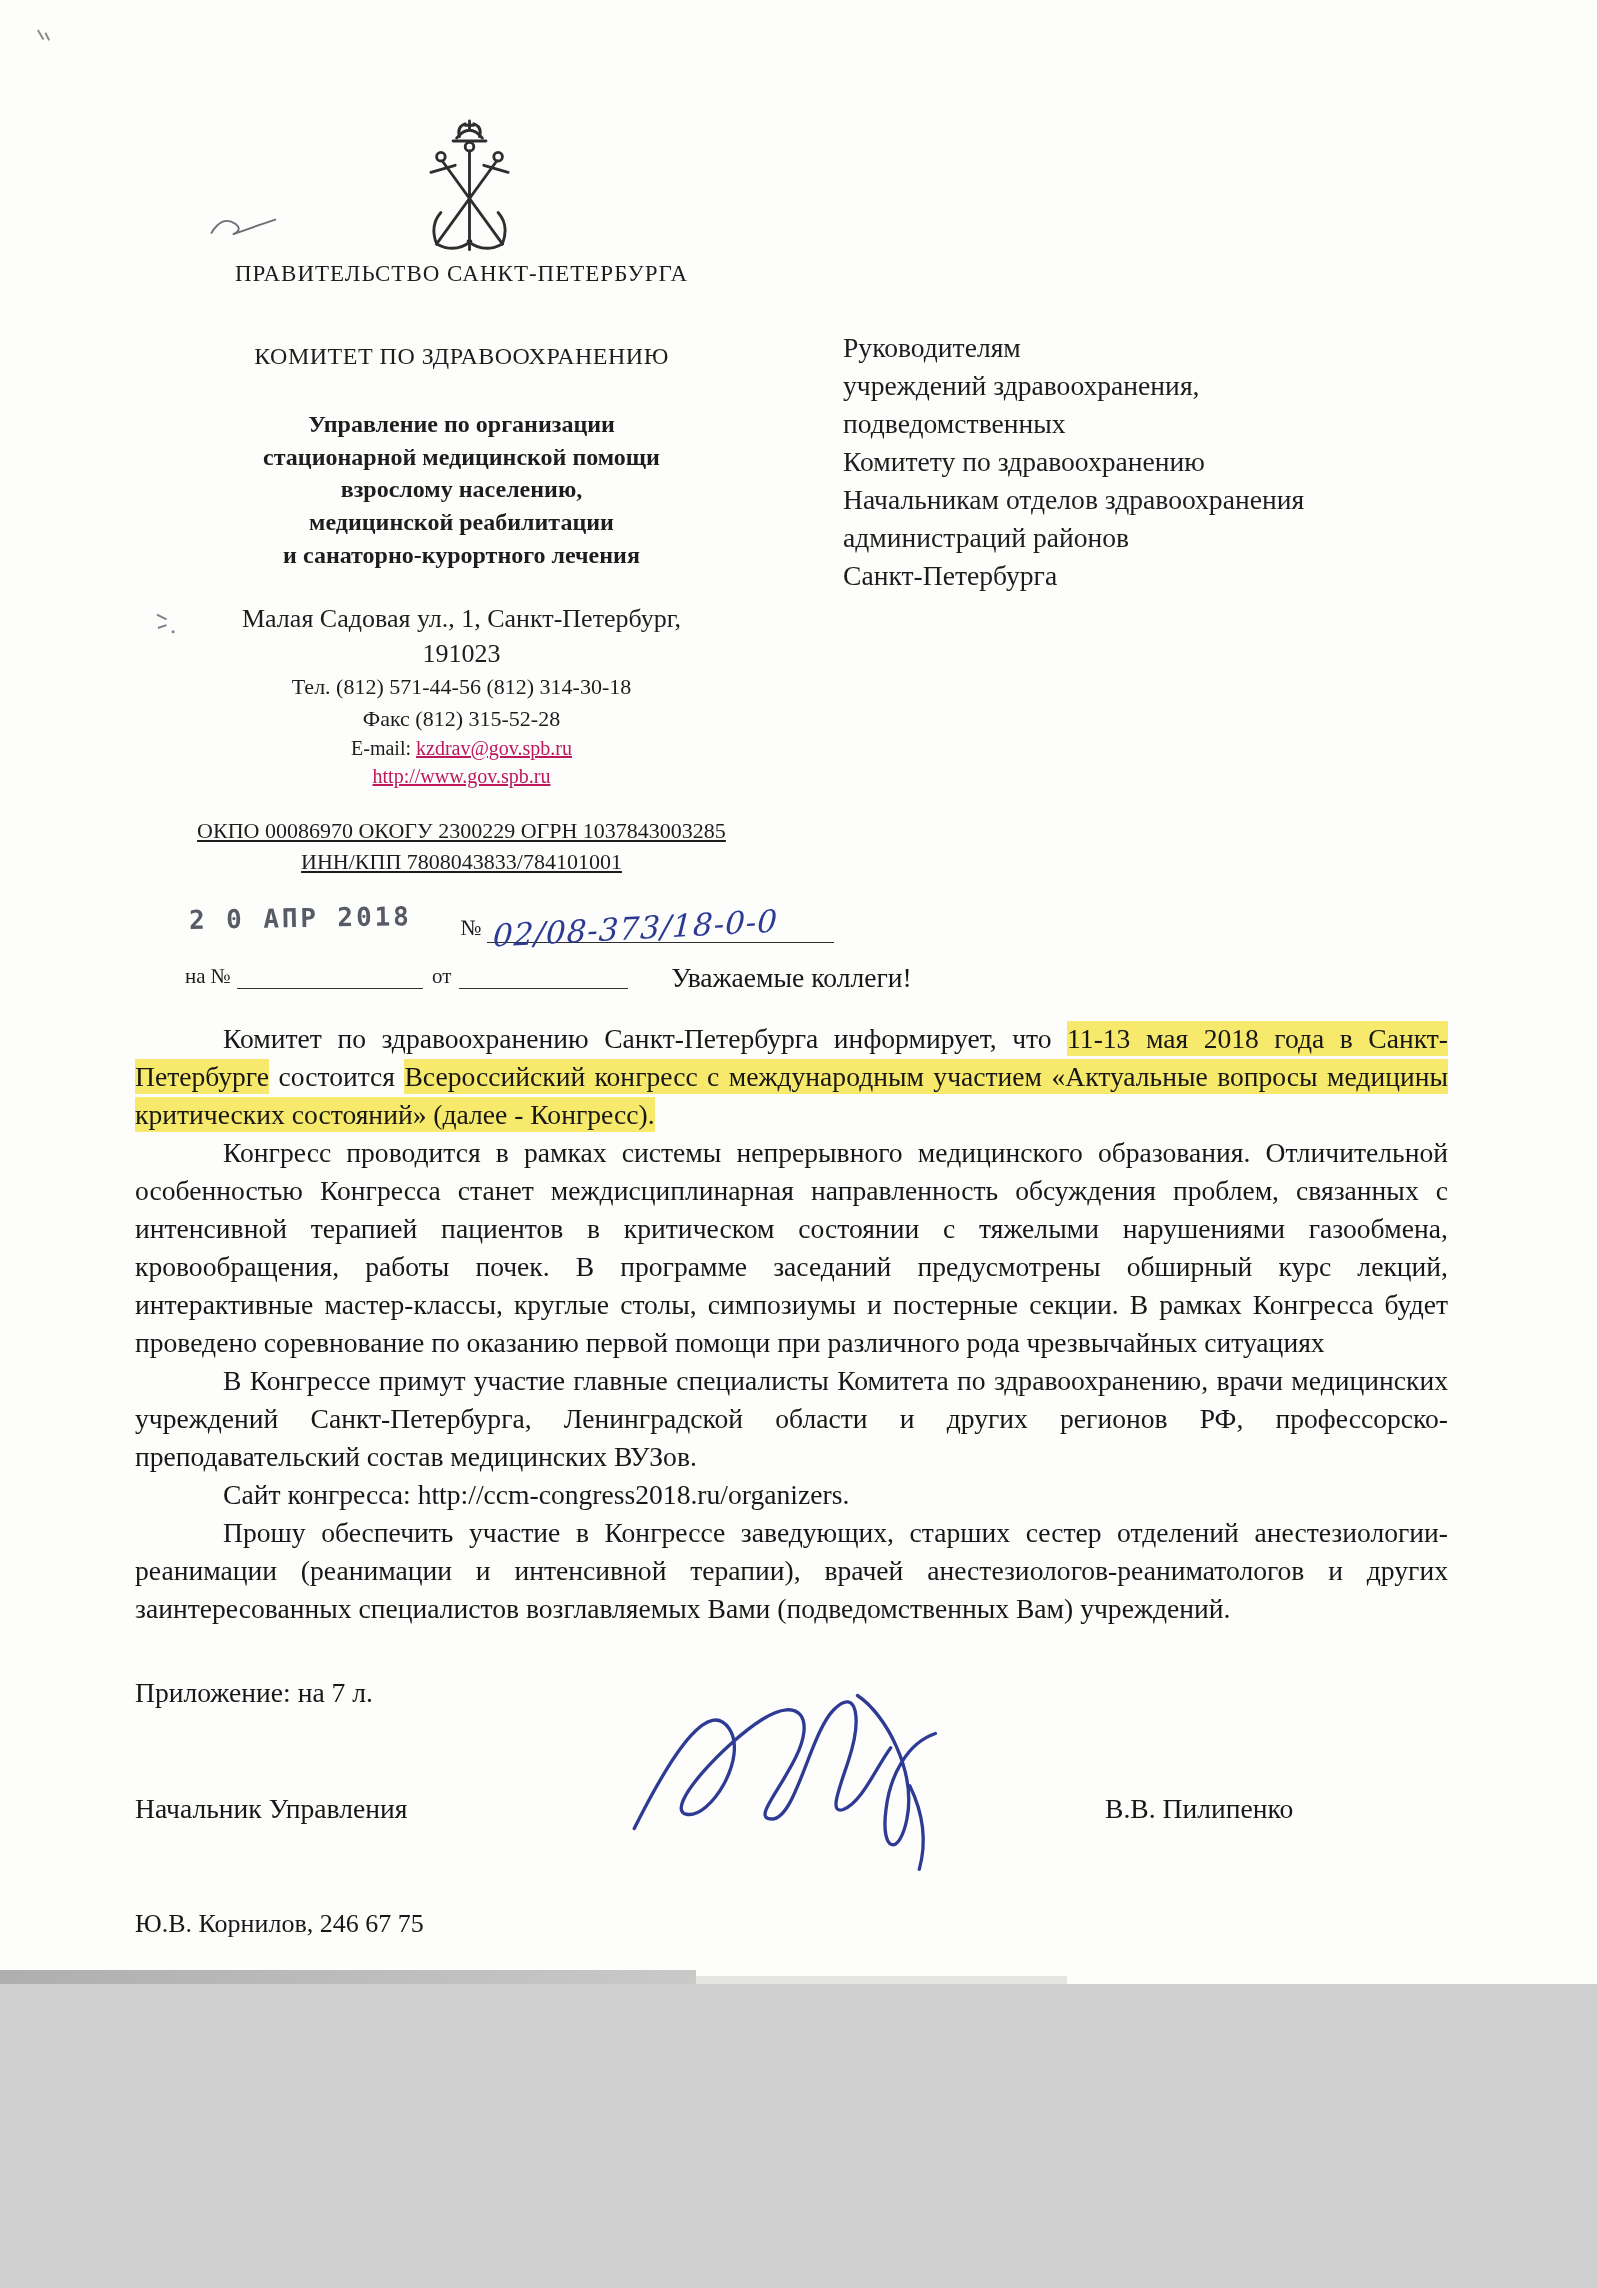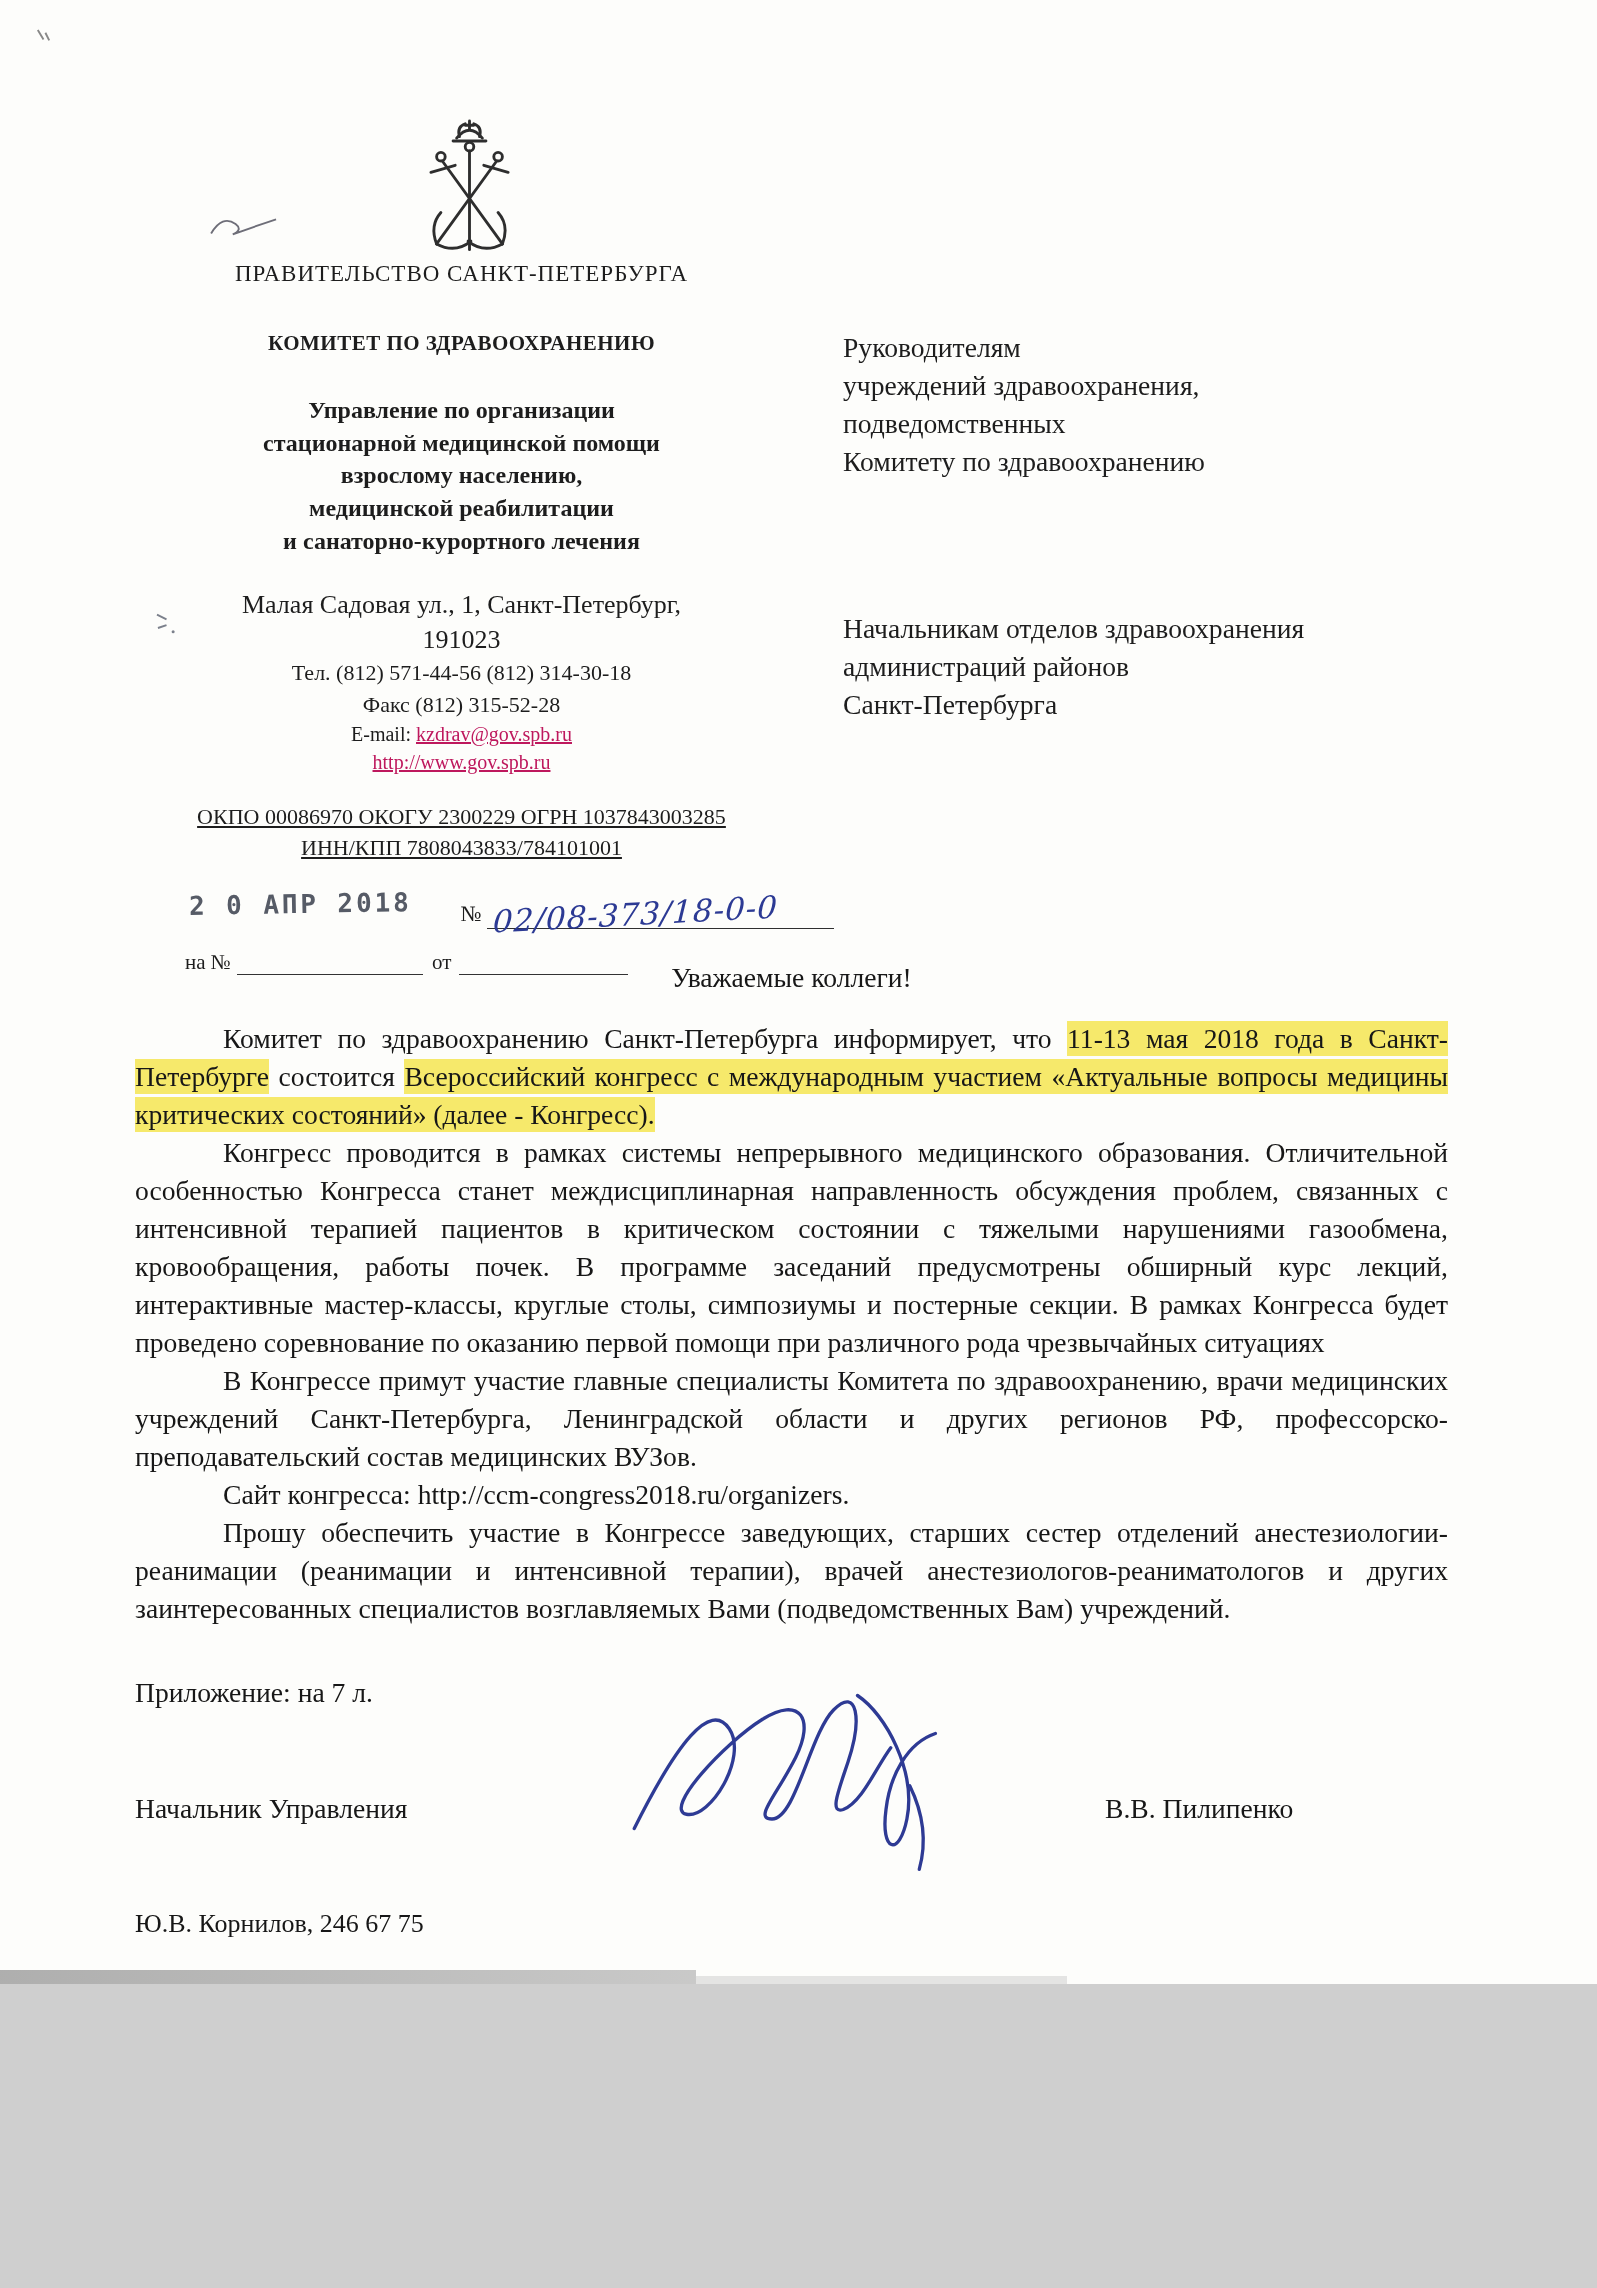--- a/index.html
+++ b/index.html
@@ -7,21 +7,21 @@
   .page {
     position:relative; width:1598px; height:1984px;
     background:#fdfdfb; color:#1d1d1d;
     font-family:"Liberation Serif", serif;
     overflow:hidden; margin:0 auto;
   }
   
   .crest { position:absolute; left:398px; top:116px; }
   .left-col { position:absolute; left:160px; top:261px; width:603px; text-align:center; }
   .gov-line { font-size:23px; letter-spacing:1px; font-weight:500; }
-  .committee-line { margin-top:44px; font-size:21px; font-weight:bold; letter-spacing:0.5px; }
+  .committee-line { margin-top:56px; font-size:24px; font-weight:normal; letter-spacing:0.5px; }
   .dept-block { margin-top:38px; font-size:24px; font-weight:bold; line-height:1.36; }
   .addr-block { margin-top:30px; font-size:26px; line-height:1.35; }
   .contact-line { font-size:22px; line-height:1.42; }
   .link-line { font-size:20px; line-height:1.4; }
   .doc-link { color:#be185d; text-decoration:underline; cursor:pointer; }
   .registry-block { margin-top:25px; font-size:22px; line-height:1.42;text-decoration:underline; }
   .stamp-row { margin-top:28.5px; padding-left:28.5px; text-align:left; white-space:nowrap; }
   .date-stamp {
     display:inline-block; font-family:"DejaVu Sans Mono", monospace;
     font-weight:bold; font-size:26px; letter-spacing:2.9px; color:#565b66;
@@ -33,21 +33,21 @@
     display:inline-block; font-family:"DejaVu Serif", serif; font-style:italic;
     font-size:31px; color:#2c3a94; letter-spacing:1px;
     transform:rotate(-3deg) skewX(-6deg); position:relative; top:3.8px; left:5.7px;
   }
   .ref-row { margin-top:21px; padding-left:25px; text-align:left; font-size:21px; white-space:nowrap; }
   .blank-line { display:inline-block; border-bottom:1.4px solid #333; height:21px; vertical-align:bottom; }
   .blank-1 { width:186px; margin:0 9.5px 0 5.7px; }
   .blank-2 { width:169px; margin-left:7.6px; }
   
   .right-col { position:absolute; left:843px; top:329px; width:578px; font-size:27.6px; line-height:1.38; }
-  .addressee-block-2 { margin-top:129px; }
+  .addressee-block-2 { }
   
   .body-block { position:absolute; left:135px; top:959px; width:1313px; font-size:27.6px; line-height:38px; color:#171717; }
   .salutation { text-align:center; margin-bottom:23px; }
   .para { text-align:justify; text-indent:88px; }
   .hl { background:#f6e96b; box-decoration-break:clone; -webkit-box-decoration-break:clone; padding:1.9px 0; }
   .url-text { color:#171717; text-decoration:none; cursor:pointer; }
   .attachment-line { margin-top:46px; }
   .sig-row { position:relative; margin-top:57px; height:107px; }
   .sig-position { position:absolute; left:0; top:21px; }
   .sig-name { position:absolute; left:970px; top:21px; }

